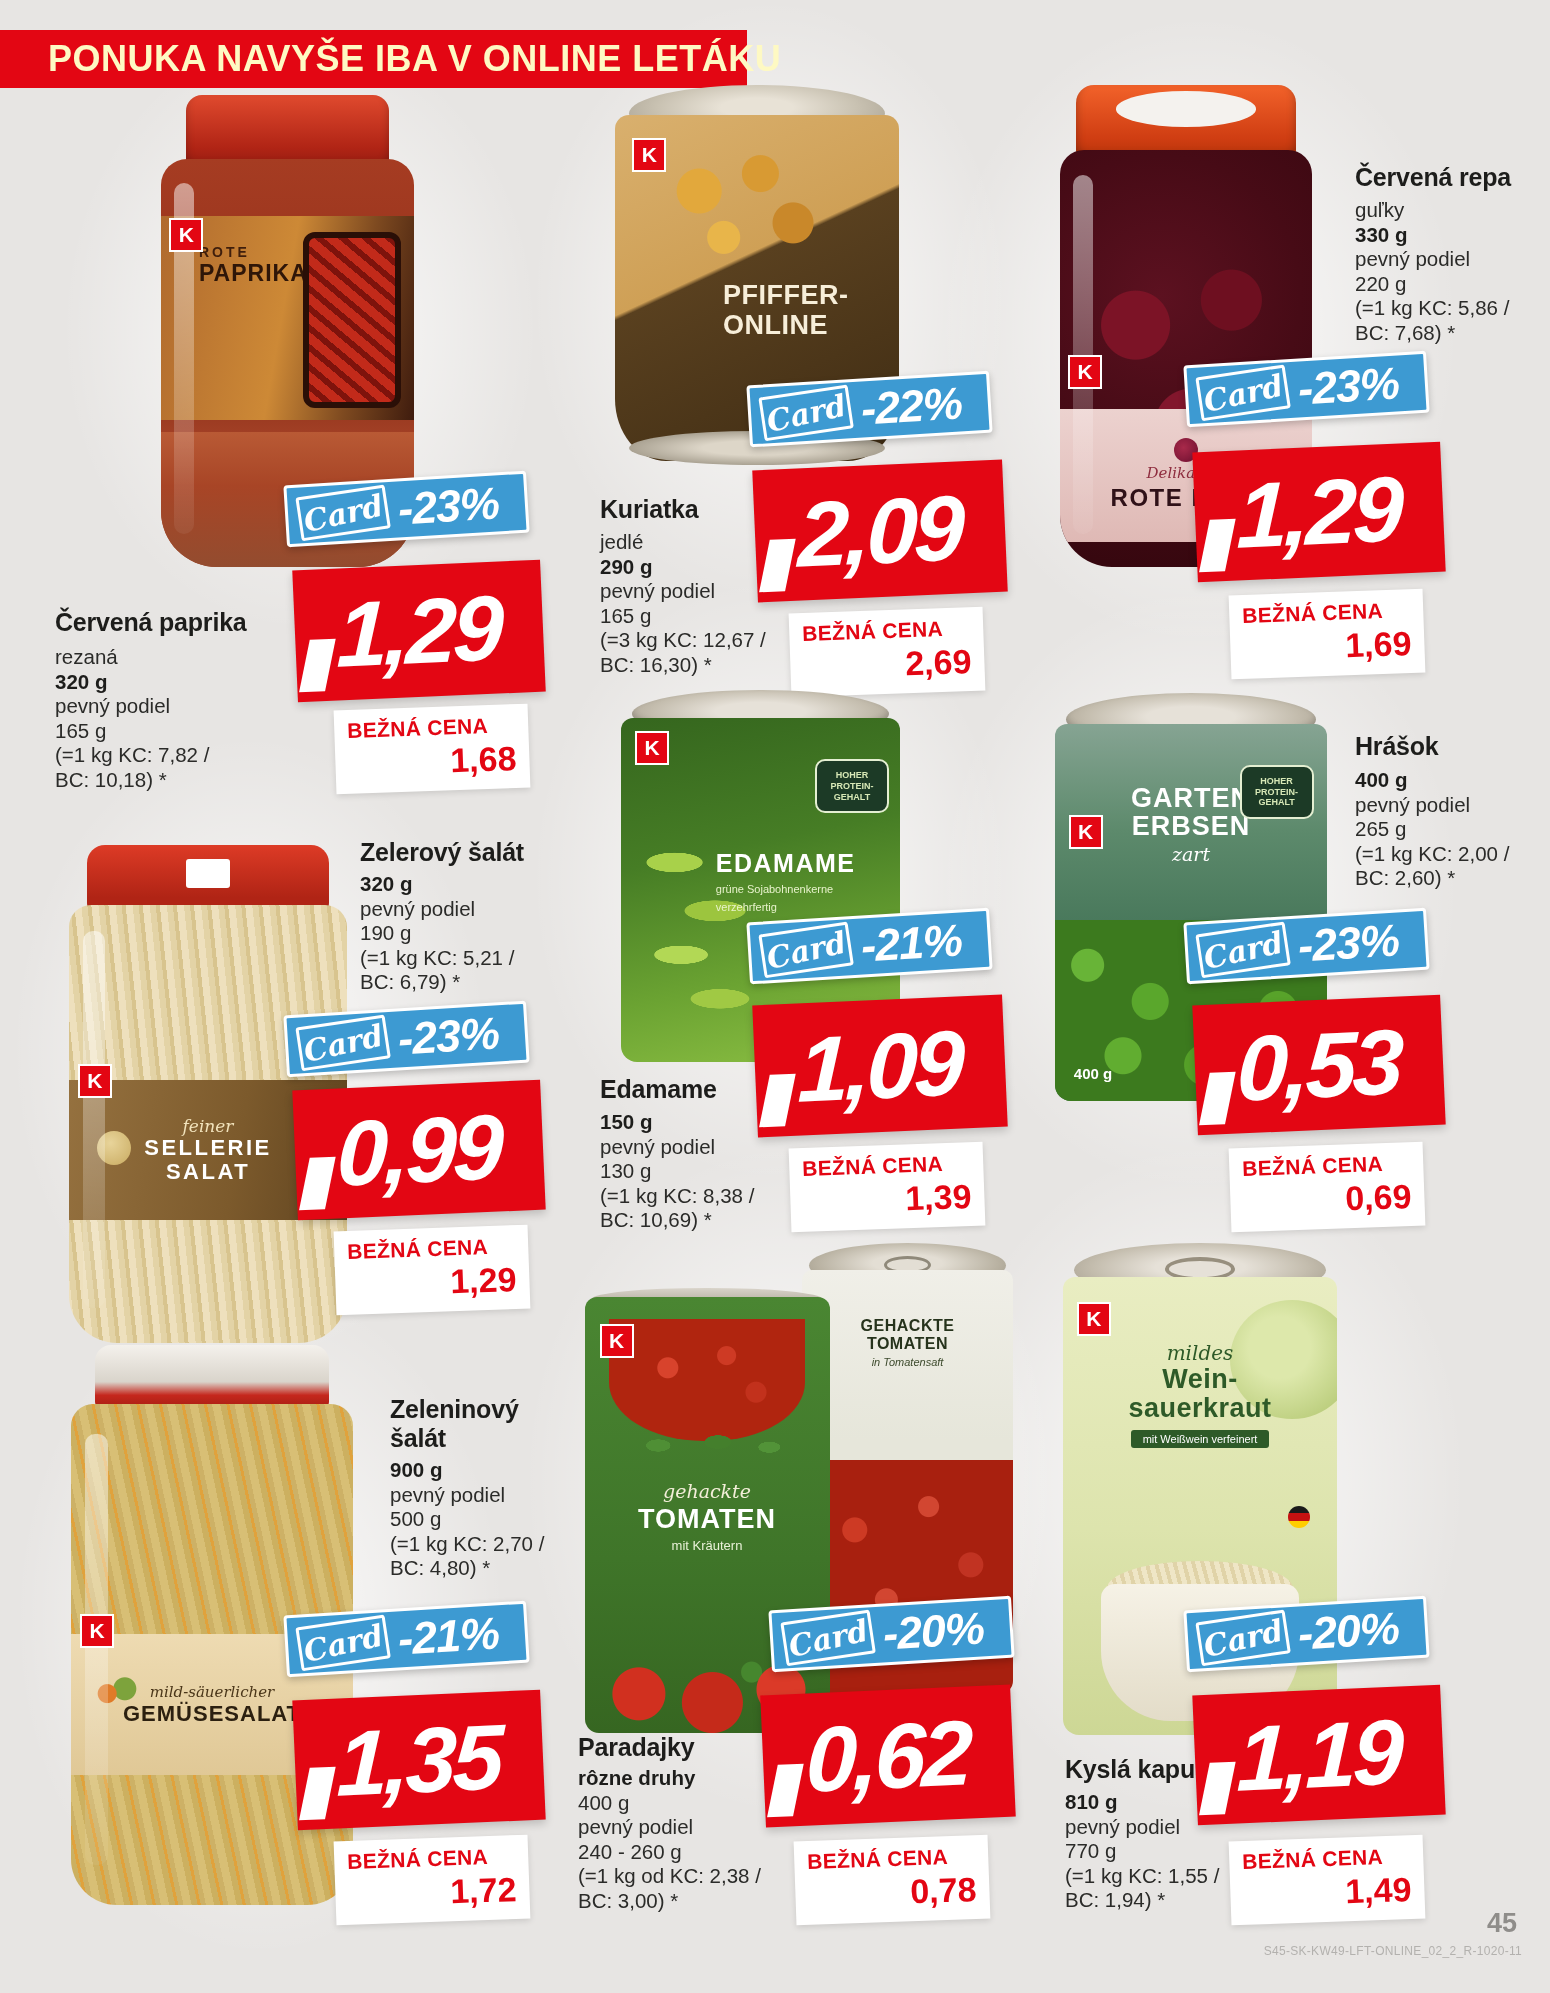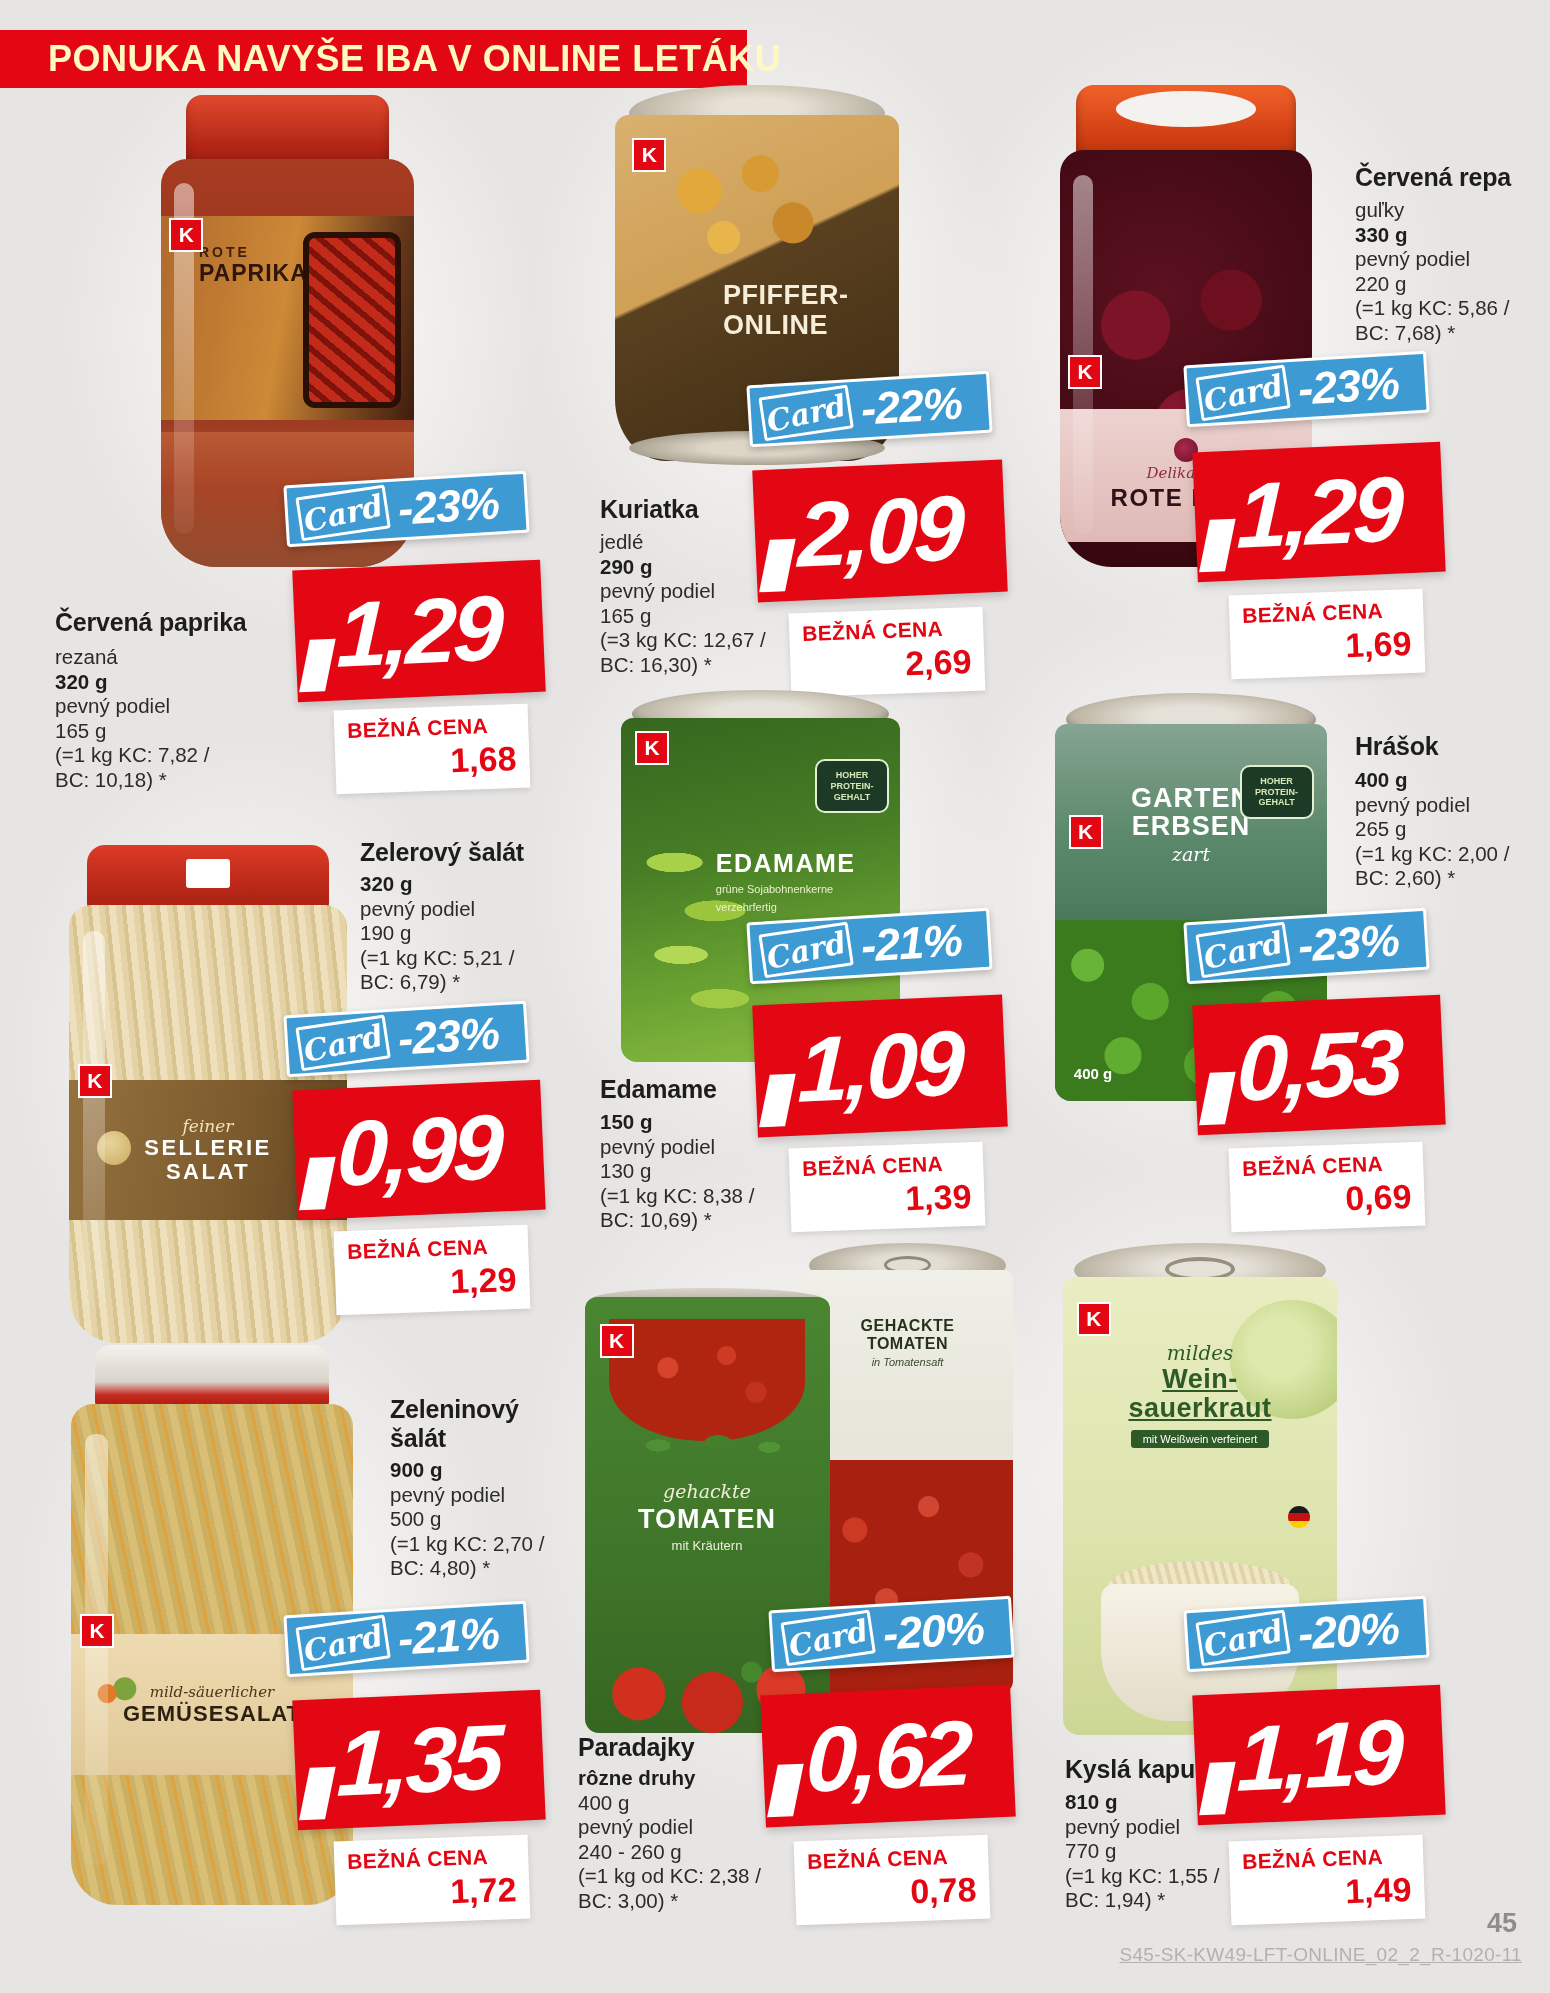--- a/index.html
+++ b/index.html
@@ -14,21 +14,21 @@
       radial-gradient(ellipse 370px 430px at 1200px 890px, rgba(255,255,255,.85), transparent 70%),
       radial-gradient(ellipse 350px 480px at 260px 1620px, rgba(255,255,255,.85), transparent 70%),
       radial-gradient(ellipse 380px 480px at 790px 1480px, rgba(255,255,255,.85), transparent 70%),
       radial-gradient(ellipse 380px 480px at 1200px 1480px, rgba(255,255,255,.85), transparent 70%);}
   .banner{position:absolute;left:0;top:30px;width:747px;height:58px;background:#e30613;
     display:flex;align-items:center;padding-left:48px;box-sizing:border-box;}
   .banner span{color:#fef9c3;font-weight:800;font-size:36px;letter-spacing:.5px;white-space:nowrap;}
   .pmark{position:absolute;left:25px;top:38px;width:9px;height:14px;
     background:linear-gradient(#2a6fb5 0 33%,#e8c21a 33% 66%,#222 66%);}
   .pageno{position:absolute;right:33px;top:1908px;font-size:27px;font-weight:700;color:#8f8d8a;}
-  .fcode{position:absolute;right:28px;top:1944px;font-size:19px;color:#b3b1ae;letter-spacing:.3px;text-decoration:underline;}
+  .fcode{position:absolute;right:28px;top:1944px;font-size:12px;color:#b3b1ae;letter-spacing:.3px;}
 
   .pname{position:absolute;font-weight:800;font-size:25px;color:#1d1d1b;line-height:1.16;letter-spacing:-.2px;}
   .pdet{position:absolute;font-size:20.5px;line-height:24.5px;color:#2b2b29;}
   .pdet .b{font-weight:800;color:#1d1d1b;}
 
   .badge{position:absolute;width:243px;height:62px;background:#3d9ad2;border:3px solid #fff;border-radius:4px;
     transform:rotate(-3.5deg);display:flex;align-items:center;padding:0 10px;gap:10px;
     box-shadow:0 3px 7px rgba(0,0,0,.22);color:#fff;box-sizing:border-box;}
   .cardbox{flex:0 0 auto;width:90px;height:44px;border:3.5px solid #fff;border-radius:3px;
     transform:rotate(-5deg);display:flex;align-items:center;justify-content:center;box-sizing:border-box;}
@@ -263,21 +263,21 @@
   .p9-top{position:absolute;left:5%;right:5%;top:0;height:11%;border-radius:50%;
     background:radial-gradient(ellipse at 50% 45%,#e6e1d8 25%,#c4bdae 60%,#968e7e 100%);}
   .p9-top::after{content:"";position:absolute;left:36%;top:26%;width:28%;height:44%;
     border:4px solid #978f7e;border-radius:50%;box-sizing:border-box;}
   .p9-body{position:absolute;left:1%;right:1%;top:7%;bottom:0;border-radius:12px 12px 16px 16px;overflow:hidden;
     background:linear-gradient(#e9edc2 0%,#dde4ad 55%,#cdd795 100%);}
   .p9-cab{position:absolute;right:-6%;top:5%;width:45%;height:26%;border-radius:50%;
     background:radial-gradient(circle at 40% 40%,#dde8ab 30%,#b9cc7a 80%);}
   .p9-txt{position:absolute;left:0;right:0;top:14%;text-align:center;color:#2e5a28;}
   .p9-sc{display:block;font-family:"DejaVu Serif",serif;font-style:italic;font-size:20px;}
-  .p9-t{display:block;font-size:27px;font-weight:800;line-height:1.05;letter-spacing:.5px;text-decoration:underline;}
+  .p9-t{display:block;font-size:27px;font-weight:800;line-height:1.05;letter-spacing:.5px;}
   .p9-band{display:inline-block;background:#2e5a28;color:#fff;font-size:11px;padding:3px 12px;border-radius:3px;margin-top:8px;}
   .p9-bowl{position:absolute;left:14%;right:14%;bottom:3%;height:30%;border-radius:14px 14px 70px 70px;
     background:linear-gradient(#f6f2e6,#e3dcc8);}
   .p9-kraut{position:absolute;left:16%;right:16%;bottom:26%;height:12%;border-radius:50%;
     background:repeating-linear-gradient(75deg,#efe6c6 0 5px,#e0d3a8 5px 9px);}
   .p9-flag{position:absolute;right:10%;top:50%;width:22px;height:22px;border-radius:50%;
     background:linear-gradient(#1a1a1a 33%,#c41111 33% 66%,#ffce00 66%);}
   .kl-p9{left:6%;top:12%;}
   .p9-name{left:1065px;top:1755px;width:240px;}
   .p9-det{left:1065px;top:1790px;}

